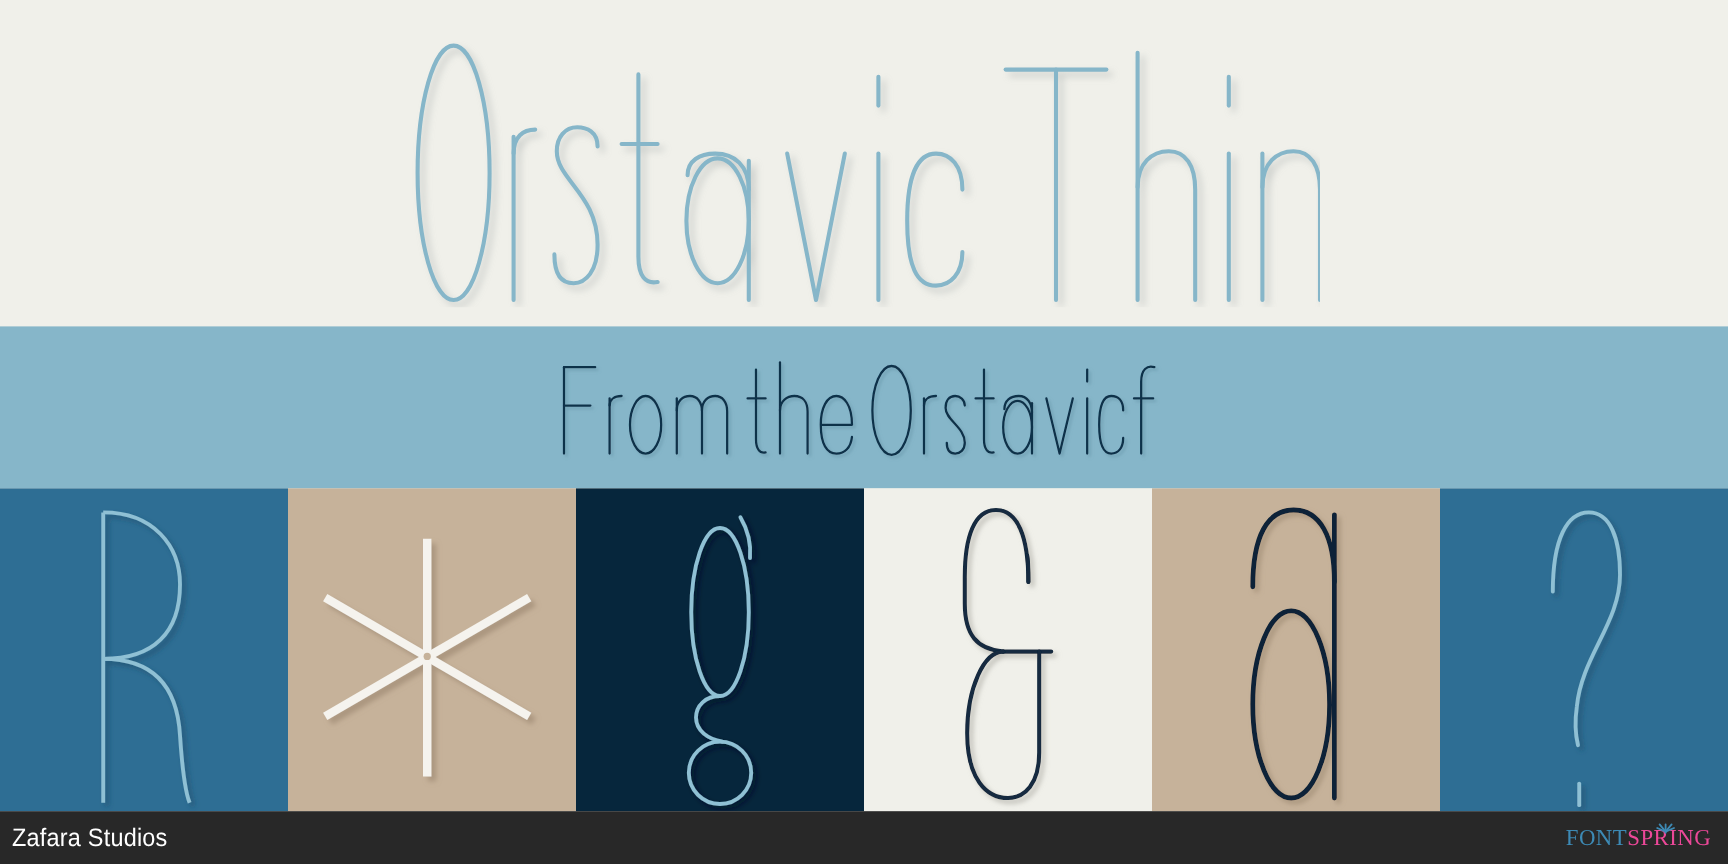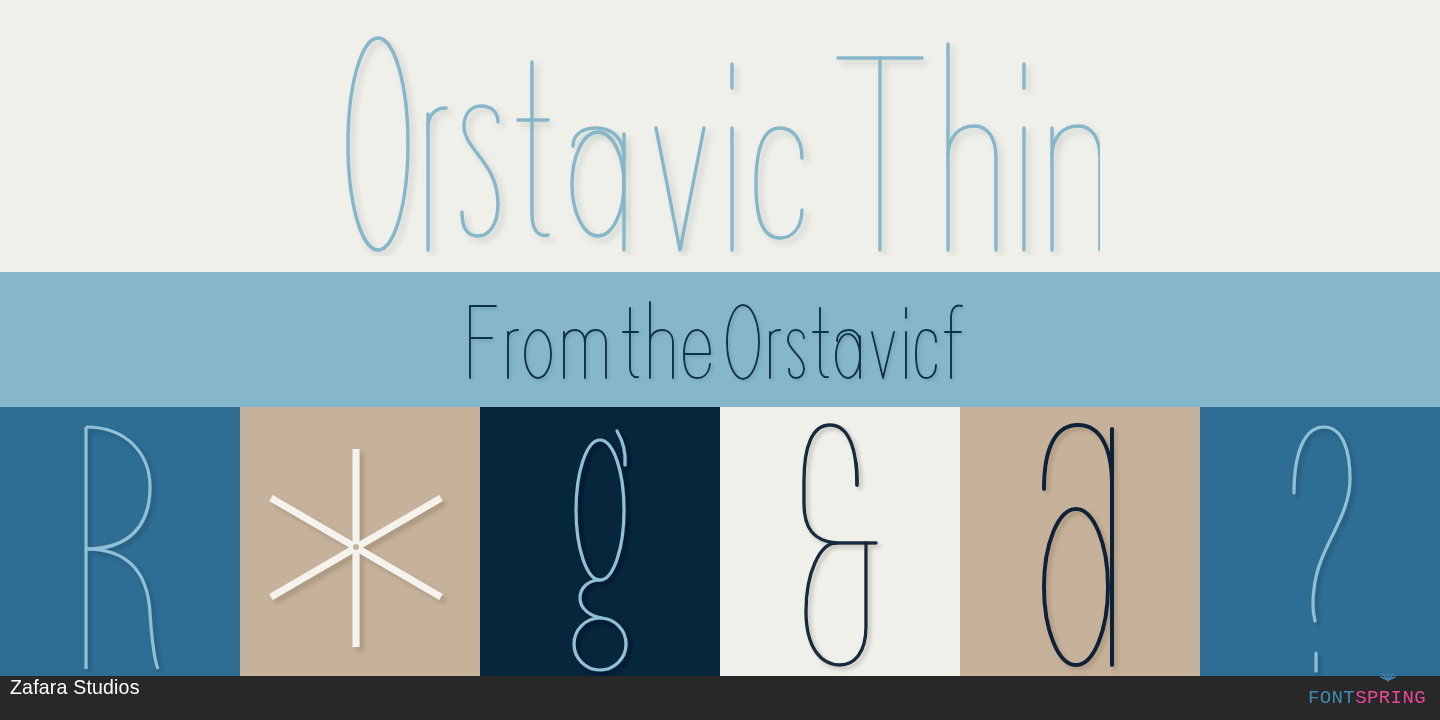--- a/index.html
+++ b/index.html
@@ -83,39 +83,40 @@
 
   
   .footer {
     position: absolute;
     left: 0;
     top: 676px;
     width: 1440px;
     height: 44px;
     background: #282828;
     display: flex;
+    align-items: center;
     justify-content: space-between;
     box-sizing: border-box;
     padding: 0 14px 0 10px;
   }
   .foundry-name {
     color: #ffffff;
     font-family: "Liberation Sans Narrow", "Liberation Sans", sans-serif;
     font-size: 21px;
     letter-spacing: 0.2px;
     line-height: 1;
     transform: scaleX(0.93);
     transform-origin: left center;
     white-space: nowrap;
   }
   .brand-logo {
     display: flex;
     align-items: center;
     position: relative;
-    font-family: Liberation Mono, monospace;
+    font-family: Liberation Serif, serif;
     font-size: 19px;
     font-weight: 400;
     letter-spacing: 0.4px;
     line-height: 1;
     white-space: nowrap;
   }
   .brand-font {
     color: #3d8ab5;
   }
   .brand-spring {

